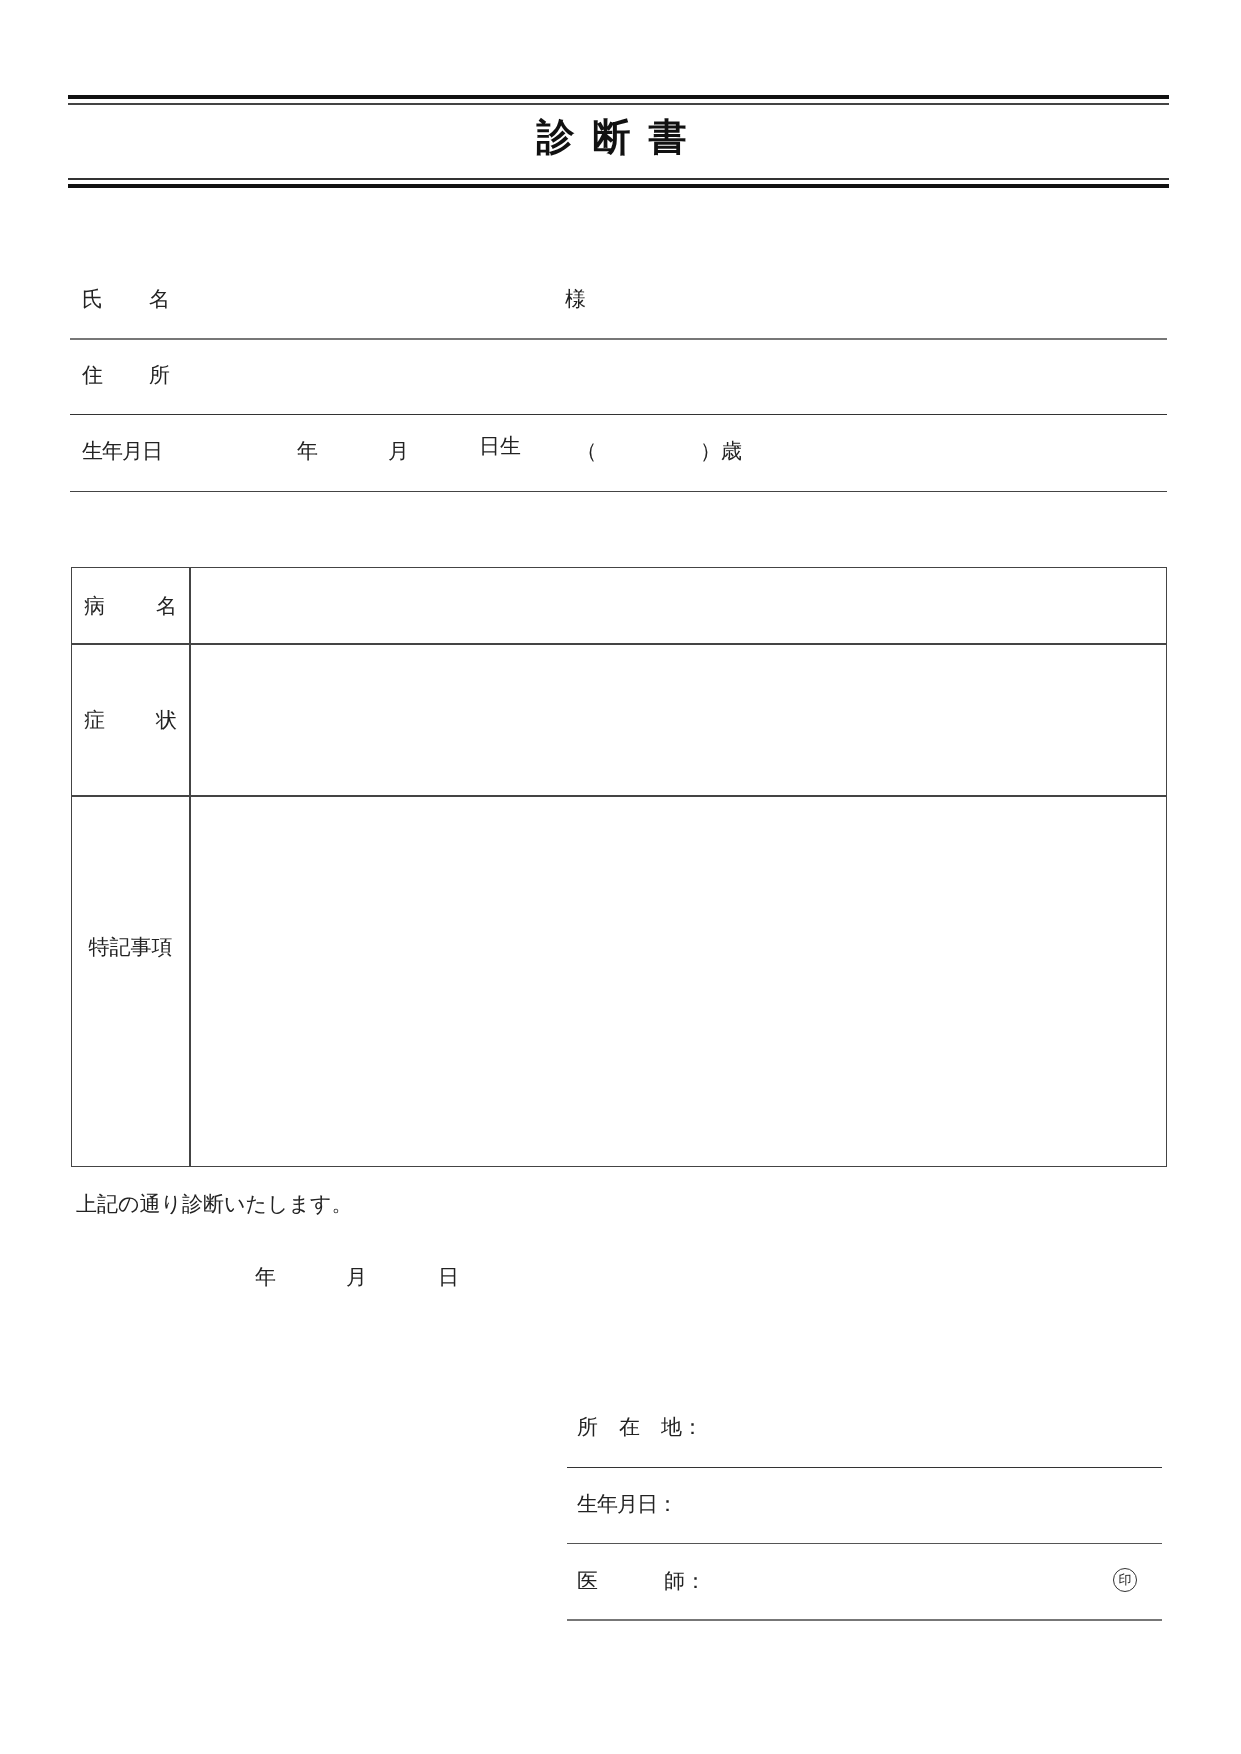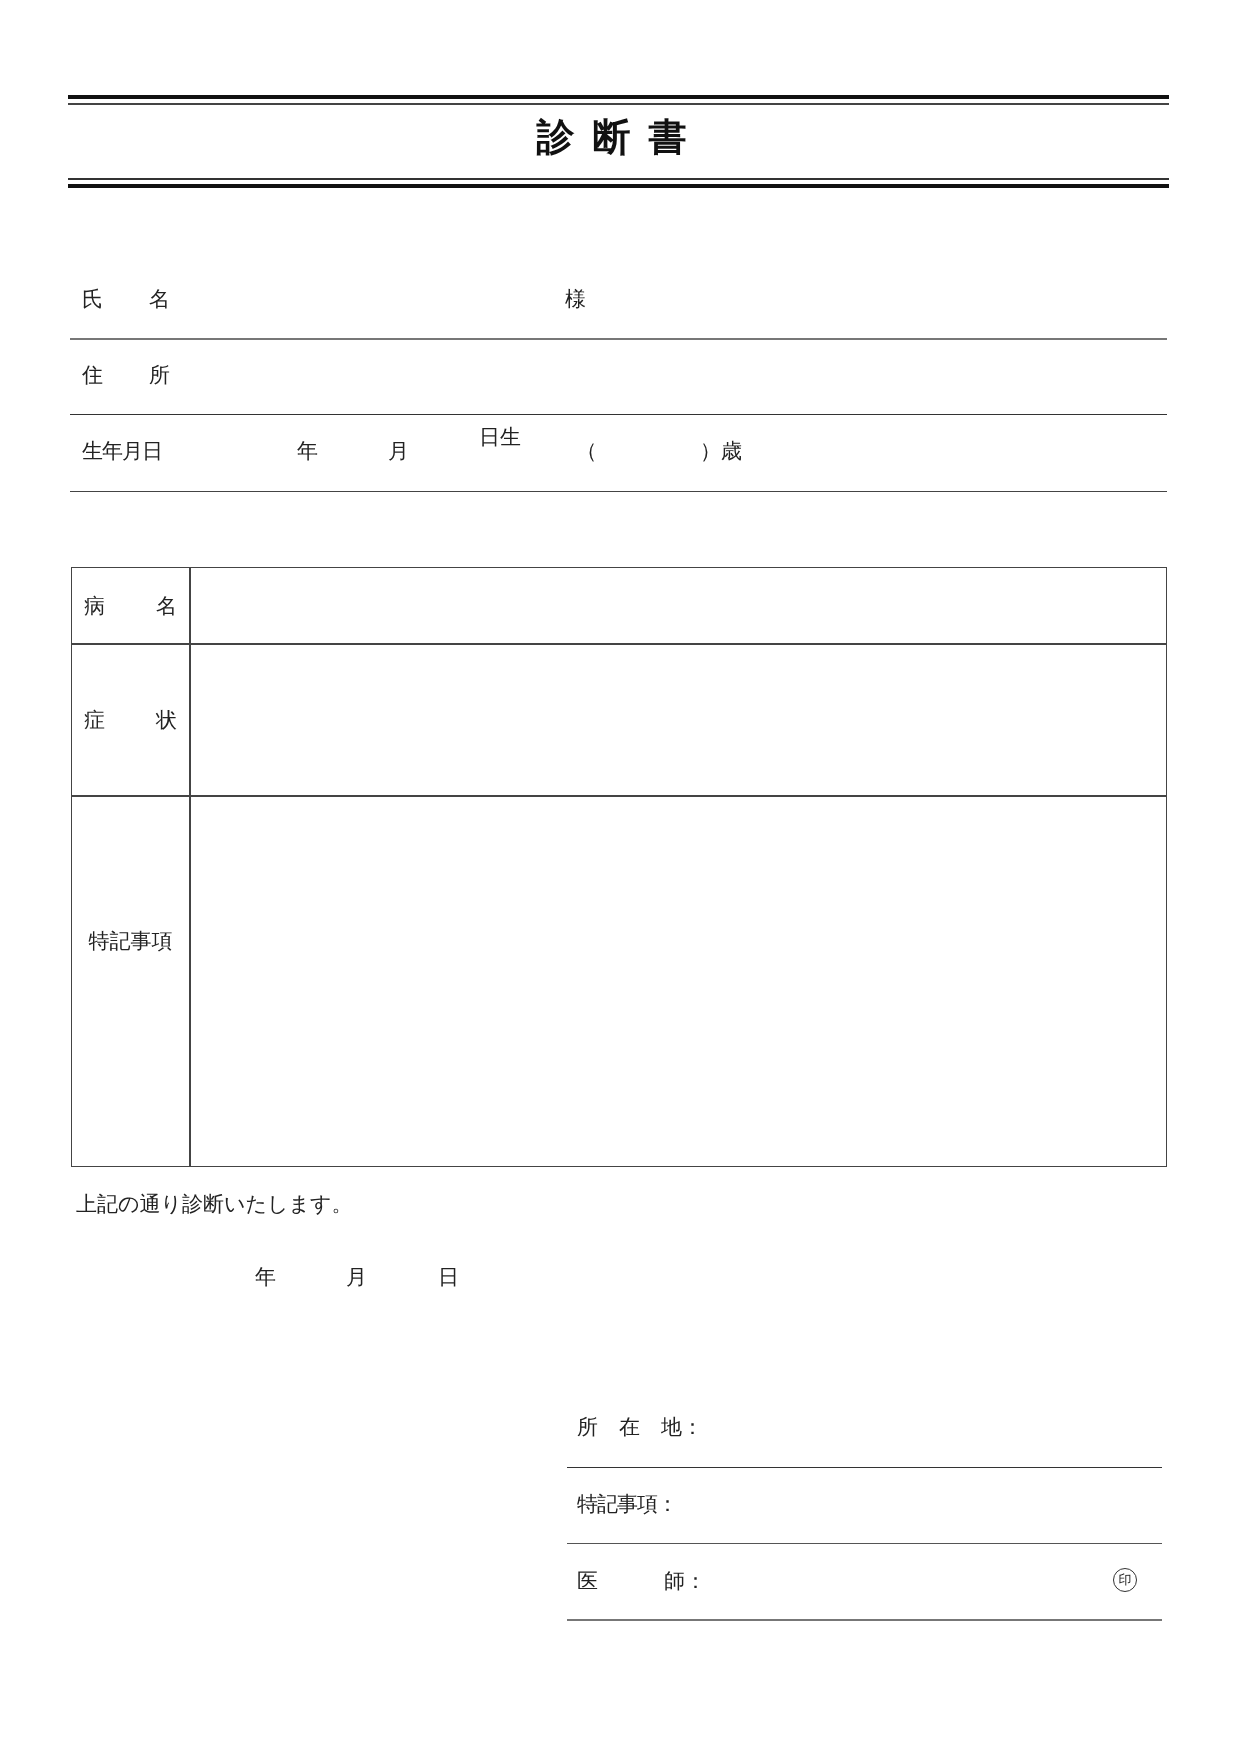--- a/index.html
+++ b/index.html
@@ -44,21 +44,21 @@
   <span class="label" style="left:149px;top:361px;">所</span>
   <input class="field-input" style="left: 200px; top: 356px; width: 950px; height: 36px;" value="">
   <div class="hline" style="left:70px;top:414px;width:1097px;background:#333;"></div>
 
   <span class="label" style="left:82px;top:437px;letter-spacing:-1px;">生年月日</span>
   <input class="field-input" style="left: 200px; top: 432px; width: 90px; height: 36px;" value="">
   <span class="label" style="left:297px;top:437px;">年</span>
   <input class="field-input" style="left: 325px; top: 432px; width: 60px; height: 36px;" value="">
   <span class="label" style="left:388px;top:437px;">月</span>
   <input class="field-input" style="left: 415px; top: 432px; width: 60px; height: 36px;" value="">
-  <span class="label" style="left:479px;top:423px;">日生</span>
+  <span class="label" style="left:479px;top:432px;">日生</span>
   <span class="label" style="left:576px;top:437px;">（</span>
   <input class="field-input" style="left: 605px; top: 432px; width: 95px; height: 36px;" value="">
   <span class="label" style="left:700px;top:437px;">）歳</span>
   <div class="hline" style="left:70px;top:491px;width:1097px;background:#444;"></div>
 </div>
 
 <div class="tbl">
   <div class="vsep"></div>
   <div class="hsep" style="top:75px;"></div>
   <div class="hsep" style="top:227px;"></div>
@@ -68,21 +68,21 @@
     <span>名</span>
   </div>
   <textarea class="cell-value field-input" style="top: 2px; height: 72px; resize: none;"></textarea>
 
   <div class="cell-label" style="top:77px;height:150px;">
     <span>症</span>
     <span>状</span>
   </div>
   <textarea class="cell-value field-input" style="top: 79px; height: 146px; resize: none;"></textarea>
 
-  <div class="cell-label center" style="top:223px;height:300px;">
+  <div class="cell-label center" style="top:229px;height:300px;">
     <span>特記事項</span>
   </div>
   <textarea class="cell-value field-input" style="top: 231px; height: 364px; resize: none;"></textarea>
 </div>
 
 <span class="label" style="left:76px;top:1190px;">上記の通り診断いたします。</span>
 
 <div>
   <input class="field-input" style="left: 170px; top: 1258px; width: 85px; height: 36px;" value="">
   <span class="label" style="left:255px;top:1263px;">年</span>
@@ -90,21 +90,21 @@
   <span class="label" style="left:346px;top:1263px;">月</span>
   <input class="field-input" style="left: 375px; top: 1258px; width: 60px; height: 36px;" value="">
   <span class="label" style="left:438px;top:1263px;">日</span>
 </div>
 
 <div>
   <span class="label" style="left:577px;top:1413px;">所　在　地：</span>
   <input class="field-input" style="left: 715px; top: 1408px; width: 440px; height: 36px;" value="">
   <div class="hline" style="left:567px;top:1467px;width:595px;background:#333;"></div>
 
-  <span class="label" style="left:577px;top:1490px;letter-spacing:-1px;">特記事項：</span>
+  <span class="label" style="left:577px;top:1490px;letter-spacing:-1px;">生年月日：</span>
   <input class="field-input" style="left: 715px; top: 1485px; width: 440px; height: 36px;" value="">
   <div class="hline" style="left:567px;top:1543px;width:595px;background:#555;"></div>
 
   <span class="label" style="left:577px;top:1567px;">医</span>
   <span class="label" style="left:664px;top:1567px;">師：</span>
   <input class="field-input" style="left: 715px; top: 1562px; width: 380px; height: 36px;" value="">
   <span class="seal" style="left:1113px;top:1568px;">印</span>
   <div class="hline" style="left:567px;top:1619px;width:595px;height:1.5px;background:#777;"></div>
 </div>
 

